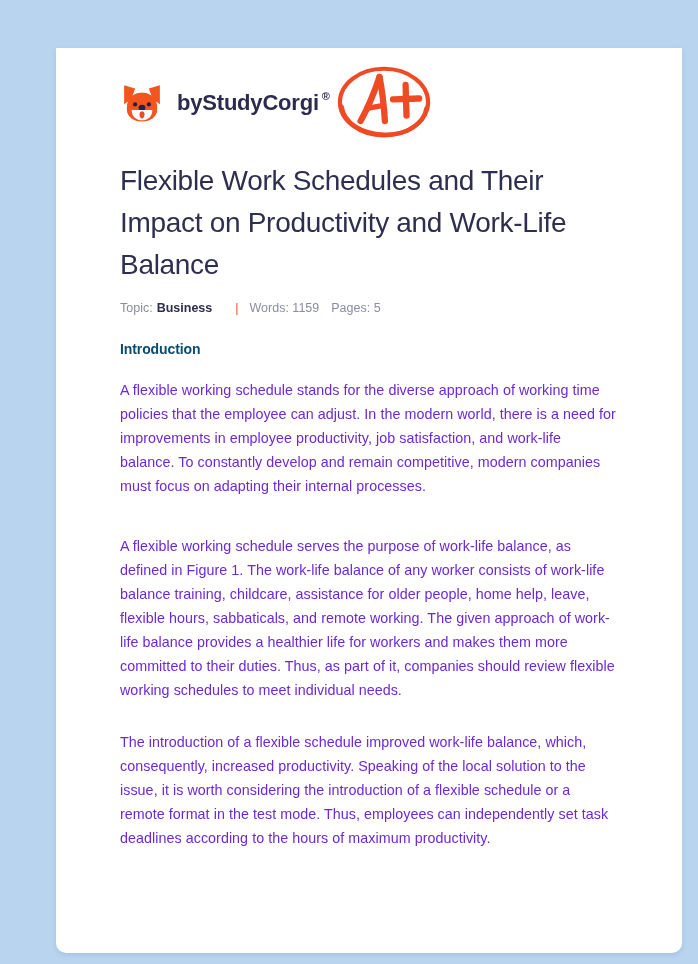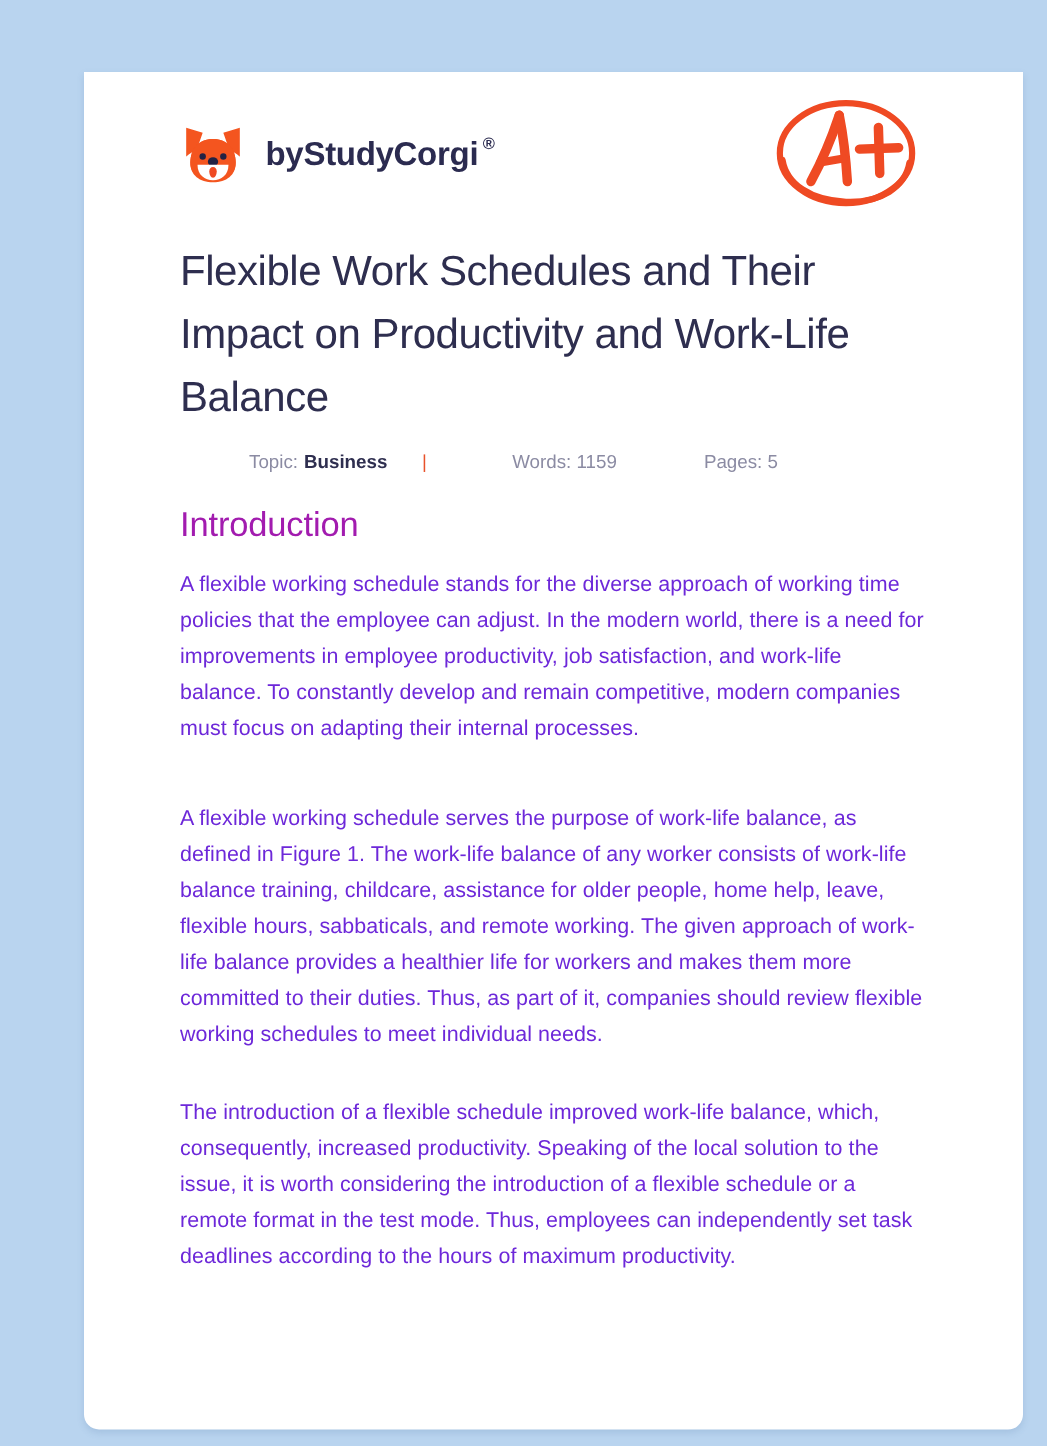--- a/index.html
+++ b/index.html
@@ -29,21 +29,20 @@
   }
 
   .inner {
     padding: 0 64px 0 64px;
   }
 
   
   .doc-header {
     display: flex;
     align-items: center;
-    justify-content: space-between;
     height: 104px;
     padding-top: 6px;
   }
   .brand {
     display: flex;
     align-items: center;
     gap: 13px;
   }
   .corgi-logo {
     width: 44px;
@@ -99,31 +98,31 @@
   .doc-meta .meta-label { color: #8b8ba3; }
   .doc-meta .meta-value-strong {
     color: #2e2e4f;
     font-weight: 700;
     margin-left: 4px;
   }
   .doc-meta .meta-sep {
     color: #e8522b;
     margin: 0 11px;
   }
-  .doc-meta .meta-group { margin-right: 12px; margin-left: 46px; }
+  .doc-meta .meta-group { margin-right: 12px; }
   .doc-meta .meta-num { color: #8b8ba3; }
 
   
   .doc-body { padding-top: 20px; }
 
   h2.section-heading {
     margin: 0;
-    font-size: 23px;
-    font-weight: 400;
-    color: #a21caf;
+    font-size: 14px;
+    font-weight: 700;
+    color: #0c4a6e;
     line-height: 24px;
     letter-spacing: -0.1px;
   }
   .section-block + .section-block { margin-top: 28px; }
   h2.section-heading + p.para { margin-top: 17px; }
 
   p.para {
     margin: 0 0 0 0;
     font-size: 14.3px;
     line-height: 24px;

